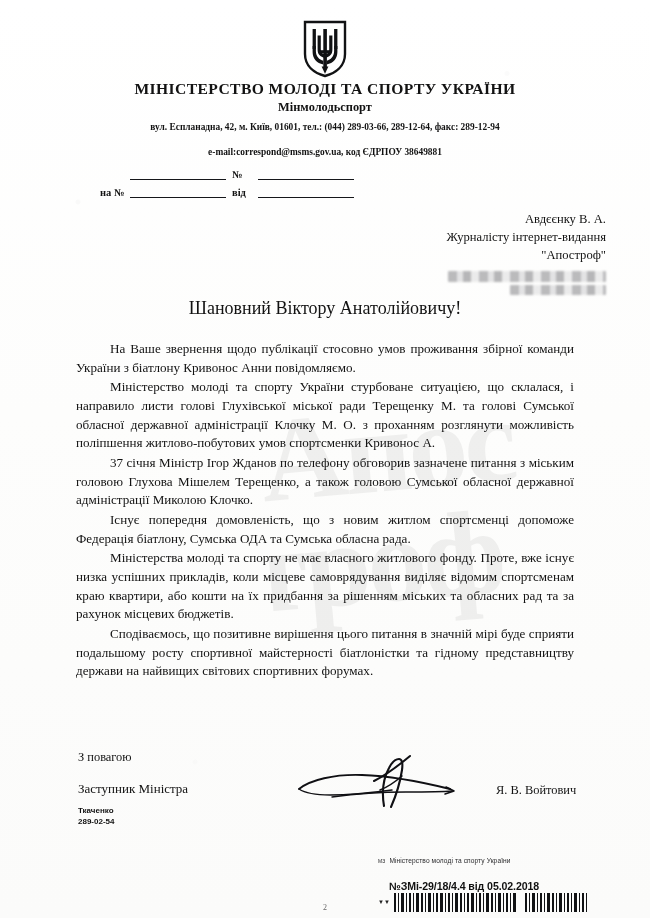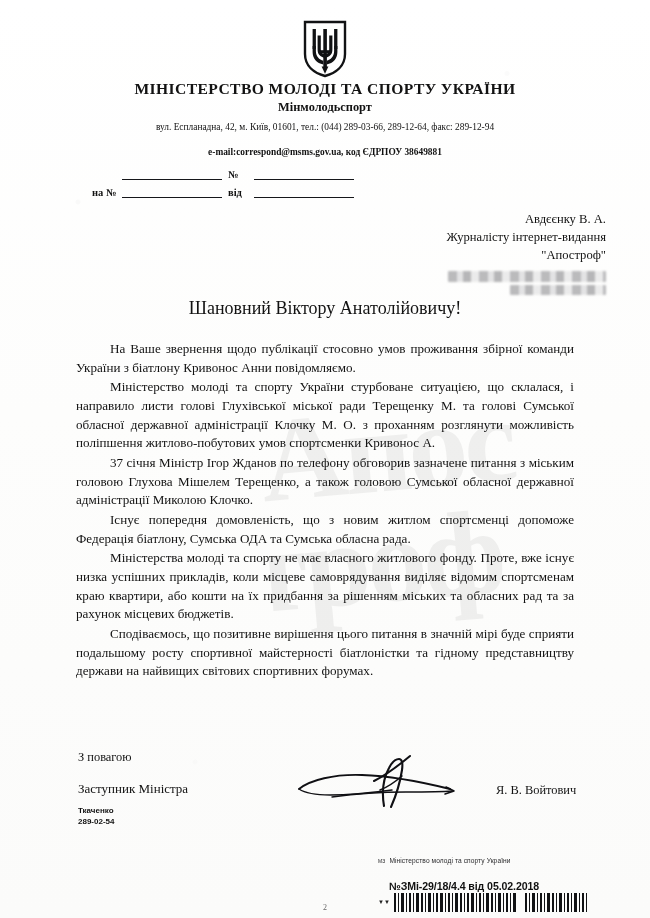--- a/index.html
+++ b/index.html
@@ -79,21 +79,21 @@
     font-size: 12.4px;
     font-weight: 700;
     font-family: "Liberation Serif", serif;
   }
   .contact-1 {
     position: absolute;
     left: 0; right: 0;
     top: 122px;
     text-align: center;
     font-size: 9.4px;
-    font-weight: 400;
+    font-weight: 700;
     font-family: "Liberation Serif", serif;
   }
   .contact-2 {
     position: absolute;
     left: 0; right: 0;
     top: 147px;
     text-align: center;
     font-size: 9.4px;
     font-weight: 600;
     font-family: "Liberation Serif", serif;
@@ -106,21 +106,21 @@
     top: 164px;
     width: 262px;
     font-size: 10.5px;
     font-weight: 700;
   }
   .ref-row {
     display: flex;
     align-items: flex-end;
     height: 17px;
   }
-  .ref-row .lbl { width: 30px; flex: none; }
+  .ref-row .lbl { width: 30px; flex: none; margin-left: 8px; }
   .ref-row .rule {
     flex: 1 1 auto;
     border-bottom: 1.3px solid #15161a;
     height: 11px;
   }
   .ref-row.top   { transform: translateY(-1px); }
   .ref-row.top .lbl { visibility: hidden; }
   .ref-row .lbl2 { width: 26px; flex: none; text-align: left; padding-left: 6px; }
 
   

